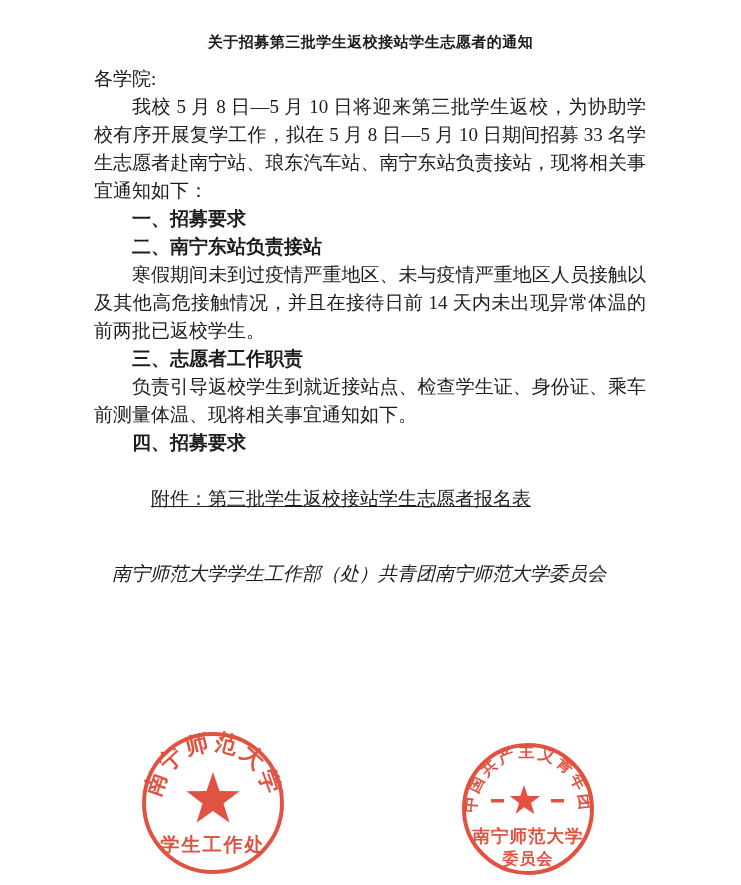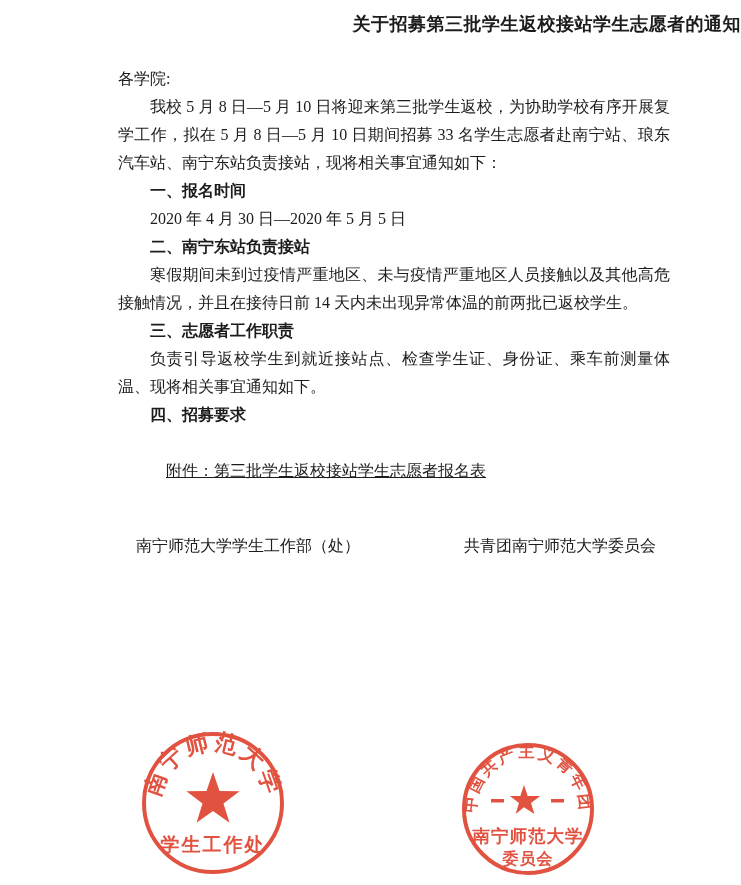--- a/index.html
+++ b/index.html
@@ -6,49 +6,49 @@
   .page {
     position: relative;
     width: 741px;
     height: 885px;
     background: #ffffff;
     overflow: hidden;
     font-family: "Liberation Serif", "DejaVu Serif", serif;
     color: #1c1c1c;
   }
   .title {
-    margin: 0;
+    margin: 18px;
     padding-top: 10px;
-    text-align: right;
-    font-size: 18px;
+    text-align: center;
+    font-size: 15px;
     font-weight: 700;
     line-height: 28px;
     letter-spacing: 0.5px;
   }
   .content {
     position: absolute;
     left: 94px;
     top: 65px;
     width: 552px;
-    font-size: 16px;
+    font-size: 19px;
     line-height: 28px;
     text-align: justify;
-    margin-left: 24px;
   }
   .content p { margin: 0; }
   .indent { text-indent: 2em; }
   .heading { font-weight: 700; text-indent: 2em; }
   .attachment { text-indent: 3em; margin-top: 28px !important; text-decoration: underline; }
   .footer {
     margin-top: 47px;
     display: flex;
-    justify-content: space-between;
+    justify-content: flex-start;
     align-items: flex-start;
     padding-left: 18px;
     padding-right: 14px;
+    font-style: italic;
   }
   .sig-right {
     display: flex;
     flex-direction: column;
     align-items: center;
   }
   .stamp {
     position: absolute;
     mix-blend-mode: multiply;
     opacity: 0.88;
@@ -62,22 +62,21 @@
 <body>
 
 <div class="page">
 
   <h1 class="title">关于招募第三批学生返校接站学生志愿者的通知</h1>
 
   <div class="content">
     <p class="salutation">各学院:</p>
     <p class="indent">我校 5 月 8 日—5 月 10 日将迎来第三批学生返校，为协助学校有序开展复学工作，拟在 5 月 8 日—5 月 10 日期间招募 33 名学生志愿者赴南宁站、琅东汽车站、南宁东站负责接站，现将相关事宜通知如下：</p>
 
-    <p class="heading">一、报名时间</p>
-    <p class="indent">2020 年 4 月 30 日—2020 年 5 月 5 日</p>
+    <p class="heading">一、招募要求</p>
 
     <p class="heading">二、南宁东站负责接站</p>
     <p class="indent">寒假期间未到过疫情严重地区、未与疫情严重地区人员接触以及其他高危接触情况，并且在接待日前 14 天内未出现异常体温的前两批已返校学生。</p>
 
     <p class="heading">三、志愿者工作职责</p>
     <p class="indent">负责引导返校学生到就近接站点、检查学生证、身份证、乘车前测量体温、现将相关事宜通知如下。</p>
 
     <p class="heading">四、招募要求</p>
 
     <p class="attachment">附件：第三批学生返校接站学生志愿者报名表</p>

